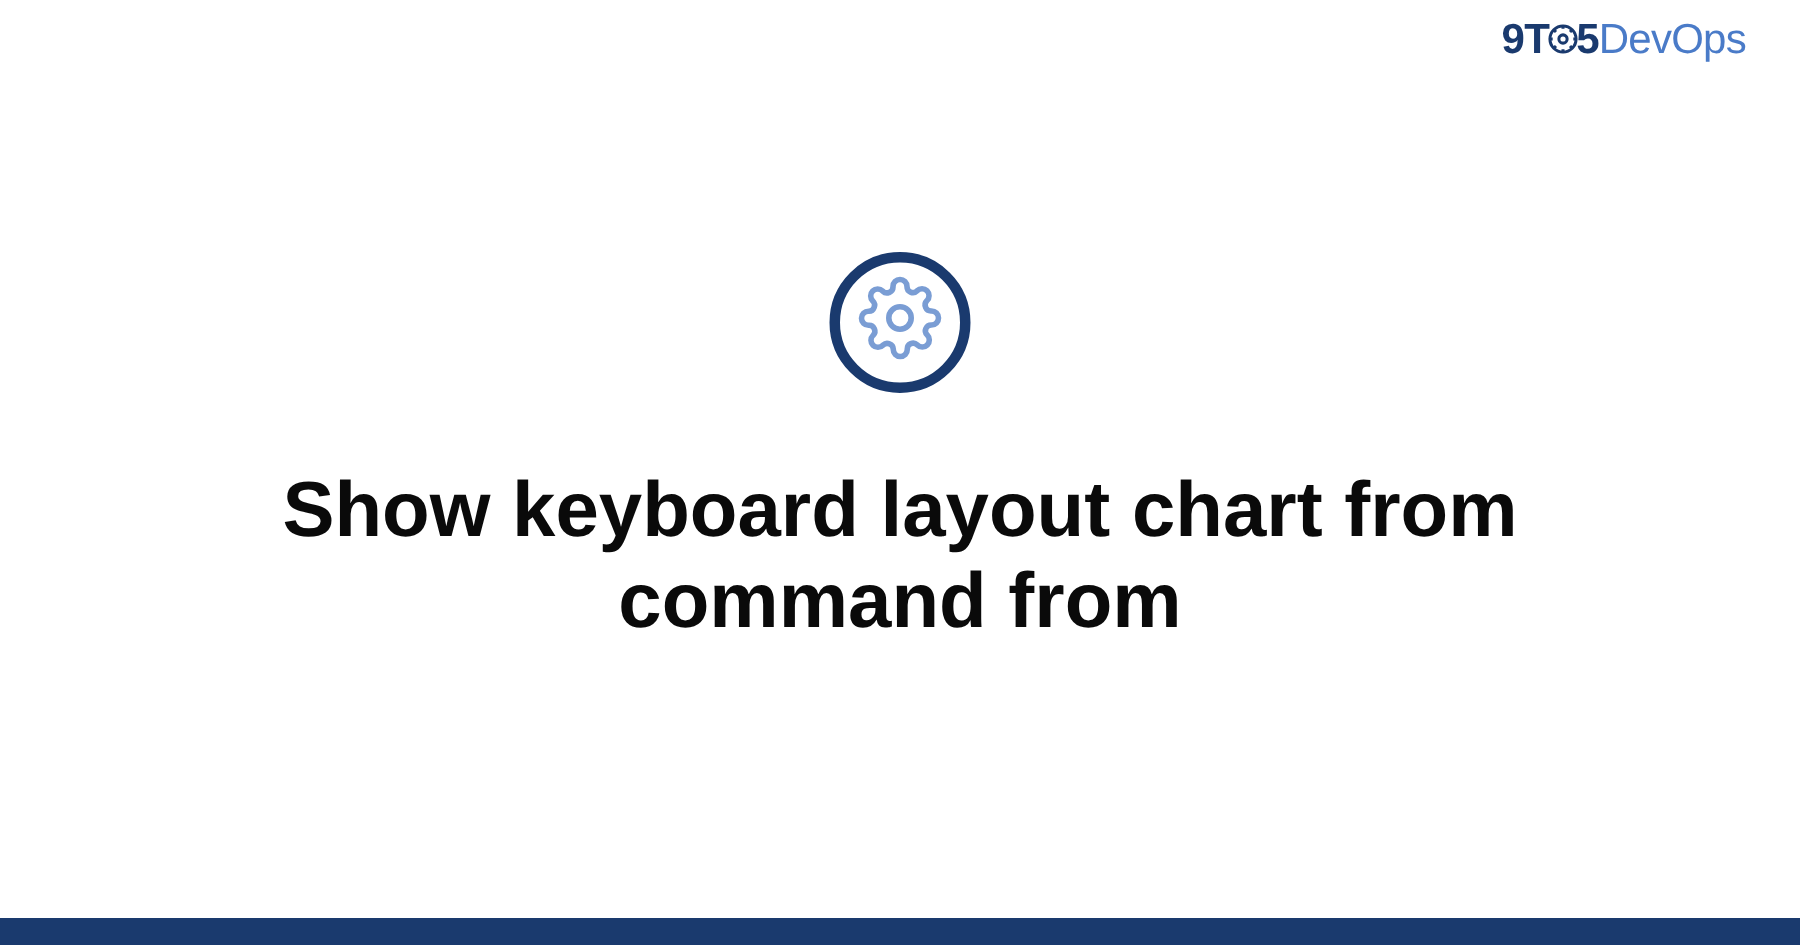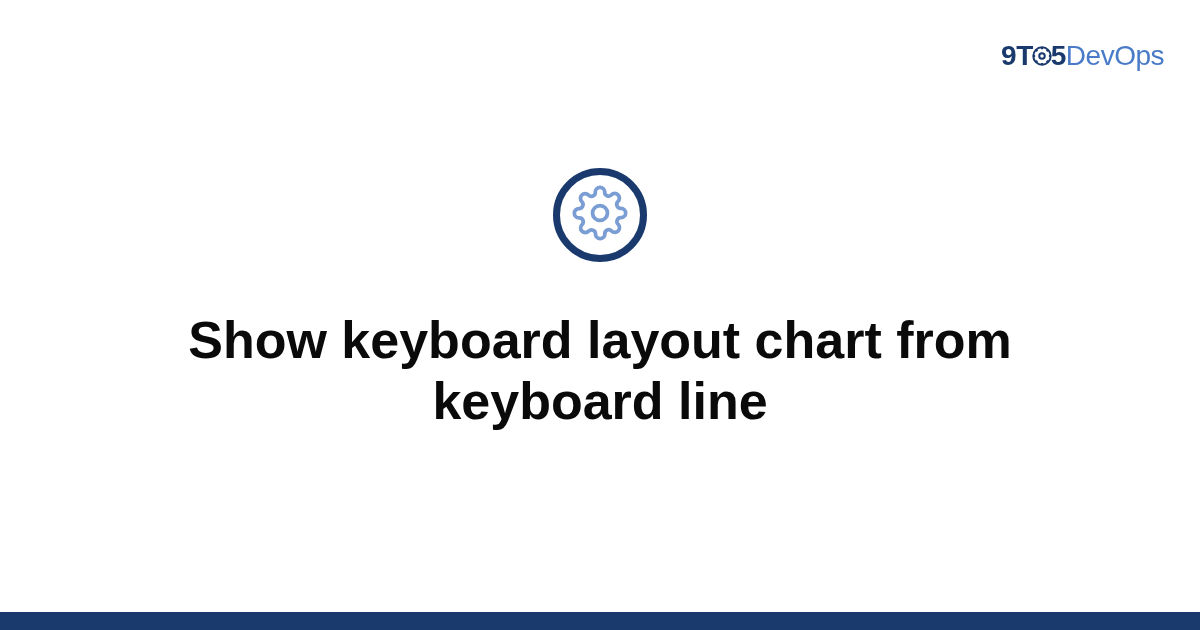--- a/index.html
+++ b/index.html
@@ -10,21 +10,21 @@
     body {
       width: 1200px;
       height: 630px;
       font-family: -apple-system, BlinkMacSystemFont, "Segoe UI", Helvetica, Arial, sans-serif;
       background: #ffffff;
       position: relative;
       overflow: hidden;
     }
     .brand {
       position: absolute;
-      top: 40px;
+      top: 10px;
       right: 36px;
       font-size: 28px;
       font-weight: 600;
       letter-spacing: -0.5px;
     }
     .brand-9t {
       color: #1a3a6e;
       font-weight: 700;
     }
     .brand-gear {
@@ -101,16 +101,16 @@
 
 <div class="content">
   <div class="icon-circle">
     <span>
       <svg class="gear-svg" viewBox="0 0 24 24" fill="none" stroke="#7a9dd4" stroke-width="1.6" stroke-linecap="round" stroke-linejoin="round">
         <circle cx="12" cy="12" r="3.2"></circle>
         <path d="M19.4 15a1.65 1.65 0 0 0 .33 1.82l.06.06a2 2 0 0 1 0 2.83 2 2 0 0 1-2.83 0l-.06-.06a1.65 1.65 0 0 0-1.82-.33 1.65 1.65 0 0 0-1 1.51V21a2 2 0 0 1-2 2 2 2 0 0 1-2-2v-.09A1.65 1.65 0 0 0 9 19.4a1.65 1.65 0 0 0-1.82.33l-.06.06a2 2 0 0 1-2.83 0 2 2 0 0 1 0-2.83l.06-.06a1.65 1.65 0 0 0 .33-1.82 1.65 1.65 0 0 0-1.51-1H3a2 2 0 0 1-2-2 2 2 0 0 1 2-2h.09A1.65 1.65 0 0 0 4.6 9a1.65 1.65 0 0 0-.33-1.82l-.06-.06a2 2 0 0 1 0-2.83 2 2 0 0 1 2.83 0l.06.06a1.65 1.65 0 0 0 1.82.33H9a1.65 1.65 0 0 0 1-1.51V3a2 2 0 0 1 2-2 2 2 0 0 1 2 2v.09a1.65 1.65 0 0 0 1 1.51 1.65 1.65 0 0 0 1.82-.33l.06-.06a2 2 0 0 1 2.83 0 2 2 0 0 1 0 2.83l-.06.06a1.65 1.65 0 0 0-.33 1.82V9a1.65 1.65 0 0 0 1.51 1H21a2 2 0 0 1 2 2 2 2 0 0 1-2 2h-.09a1.65 1.65 0 0 0-1.51 1z"></path>
       </svg>
     </span>
   </div>
-  <h1 class="heading">Show keyboard layout chart from keyboard line</h1>
+  <h1 class="heading">Show keyboard layout chart from command from</h1>
 </div>
 
 <div class="bottom-bar"></div>
 
 </body></html>

